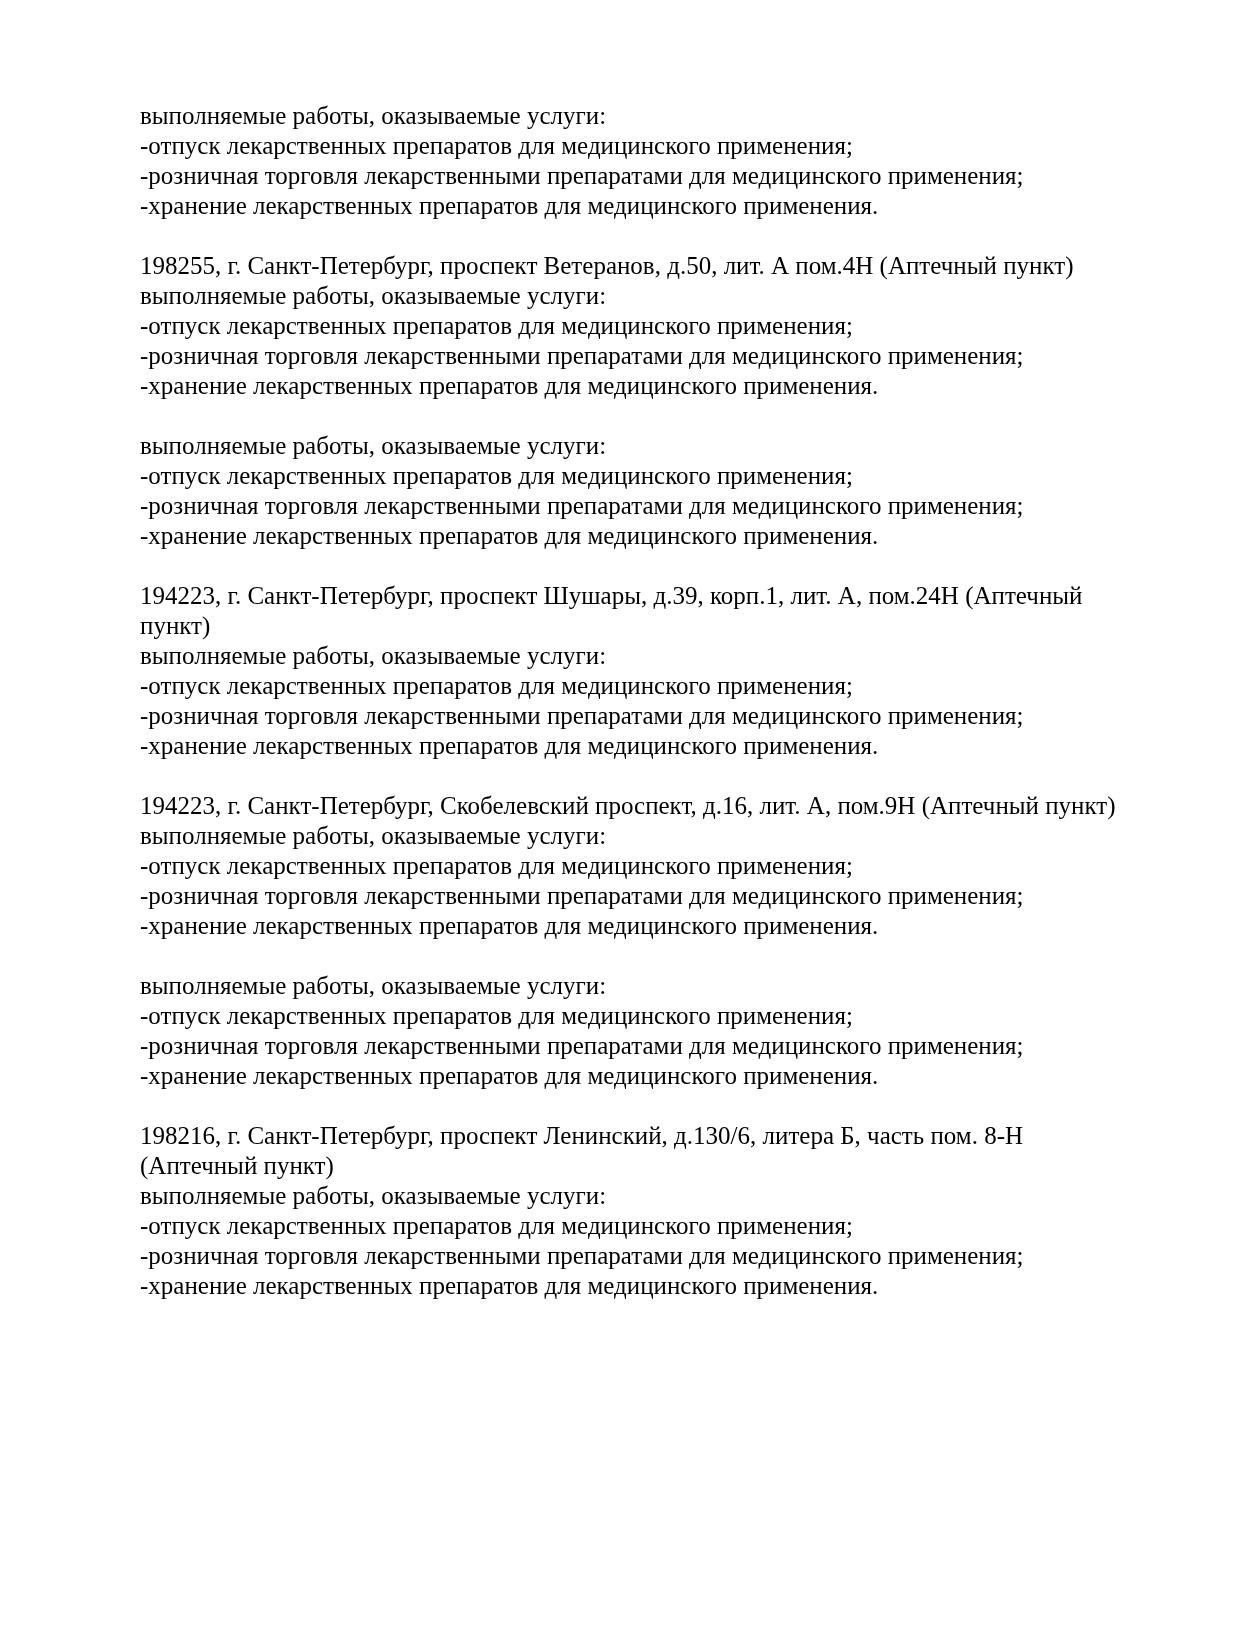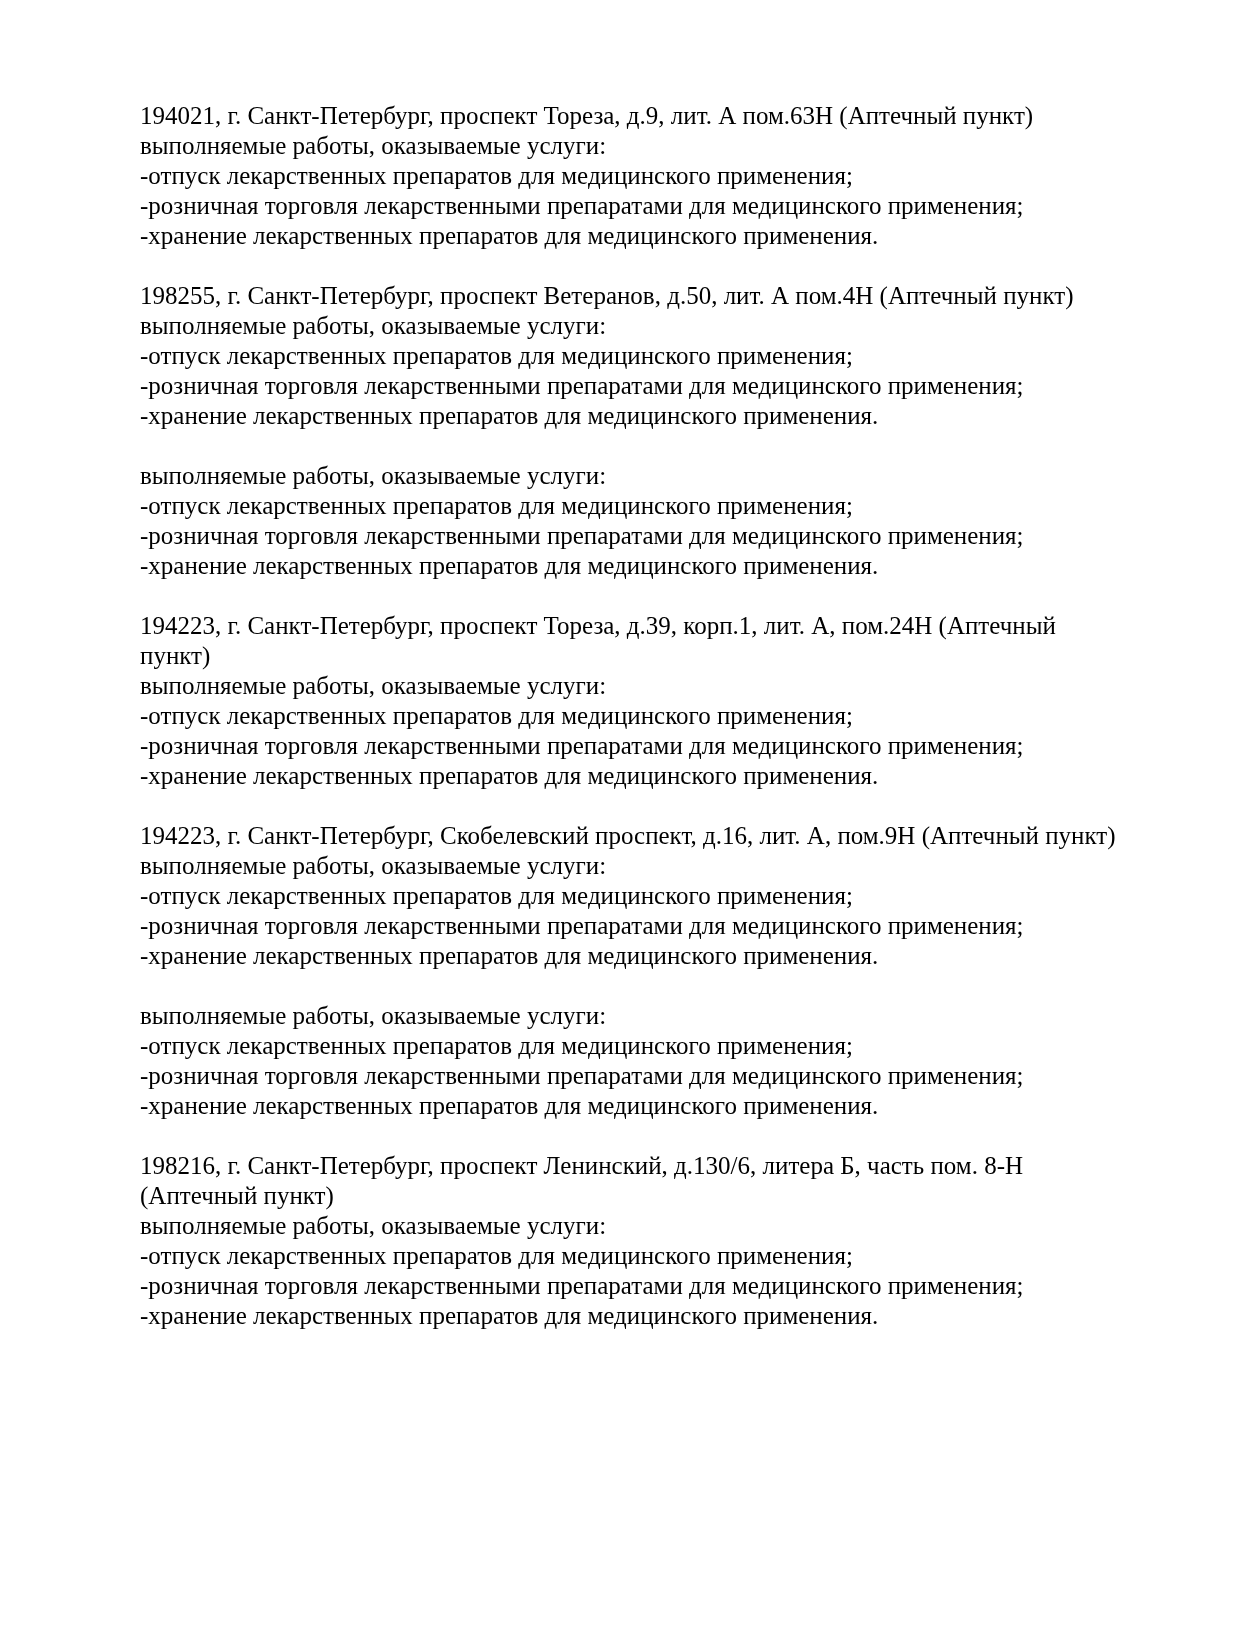--- a/index.html
+++ b/index.html
@@ -33,21 +33,20 @@
   .service-line {
     white-space: normal;
   }
 </style>
 </head>
 <body>
 
 <div class="page">
   <div class="entries">
   <div class="license-block">
-    <div class="address-line">194021, г. Санкт-Петербург, проспект Тореза, д.9, лит. А пом.63Н (Аптечный пункт)</div>
     <div class="works-intro">выполняемые работы, оказываемые услуги:</div>
     <div class="services">
           <div class="service-line">-отпуск лекарственных препаратов для медицинского применения;</div>
           <div class="service-line">-розничная торговля лекарственными препаратами для медицинского применения;</div>
           <div class="service-line">-хранение лекарственных препаратов для медицинского применения.</div>
         </div>
   </div>
 
   <div class="license-block">
     <div class="address-line">198255, г. Санкт-Петербург, проспект Ветеранов, д.50, лит. А пом.4Н (Аптечный пункт)</div>
@@ -62,21 +61,21 @@
   <div class="license-block">
     <div class="works-intro">выполняемые работы, оказываемые услуги:</div>
     <div class="services">
           <div class="service-line">-отпуск лекарственных препаратов для медицинского применения;</div>
           <div class="service-line">-розничная торговля лекарственными препаратами для медицинского применения;</div>
           <div class="service-line">-хранение лекарственных препаратов для медицинского применения.</div>
         </div>
   </div>
 
   <div class="license-block">
-    <div class="address-line">194223, г. Санкт-Петербург, проспект Тореза, д.39, корп.1, лит. А, пом.24Н (Аптечный пункт)</div>
+    <div class="address-line">194223, г. Санкт-Петербург, проспект Шушары, д.39, корп.1, лит. А, пом.24Н (Аптечный пункт)</div>
     <div class="works-intro">выполняемые работы, оказываемые услуги:</div>
     <div class="services">
           <div class="service-line">-отпуск лекарственных препаратов для медицинского применения;</div>
           <div class="service-line">-розничная торговля лекарственными препаратами для медицинского применения;</div>
           <div class="service-line">-хранение лекарственных препаратов для медицинского применения.</div>
         </div>
   </div>
 
   <div class="license-block">
     <div class="address-line">194223, г. Санкт-Петербург, Скобелевский проспект, д.16, лит. А, пом.9Н (Аптечный пункт)</div>

